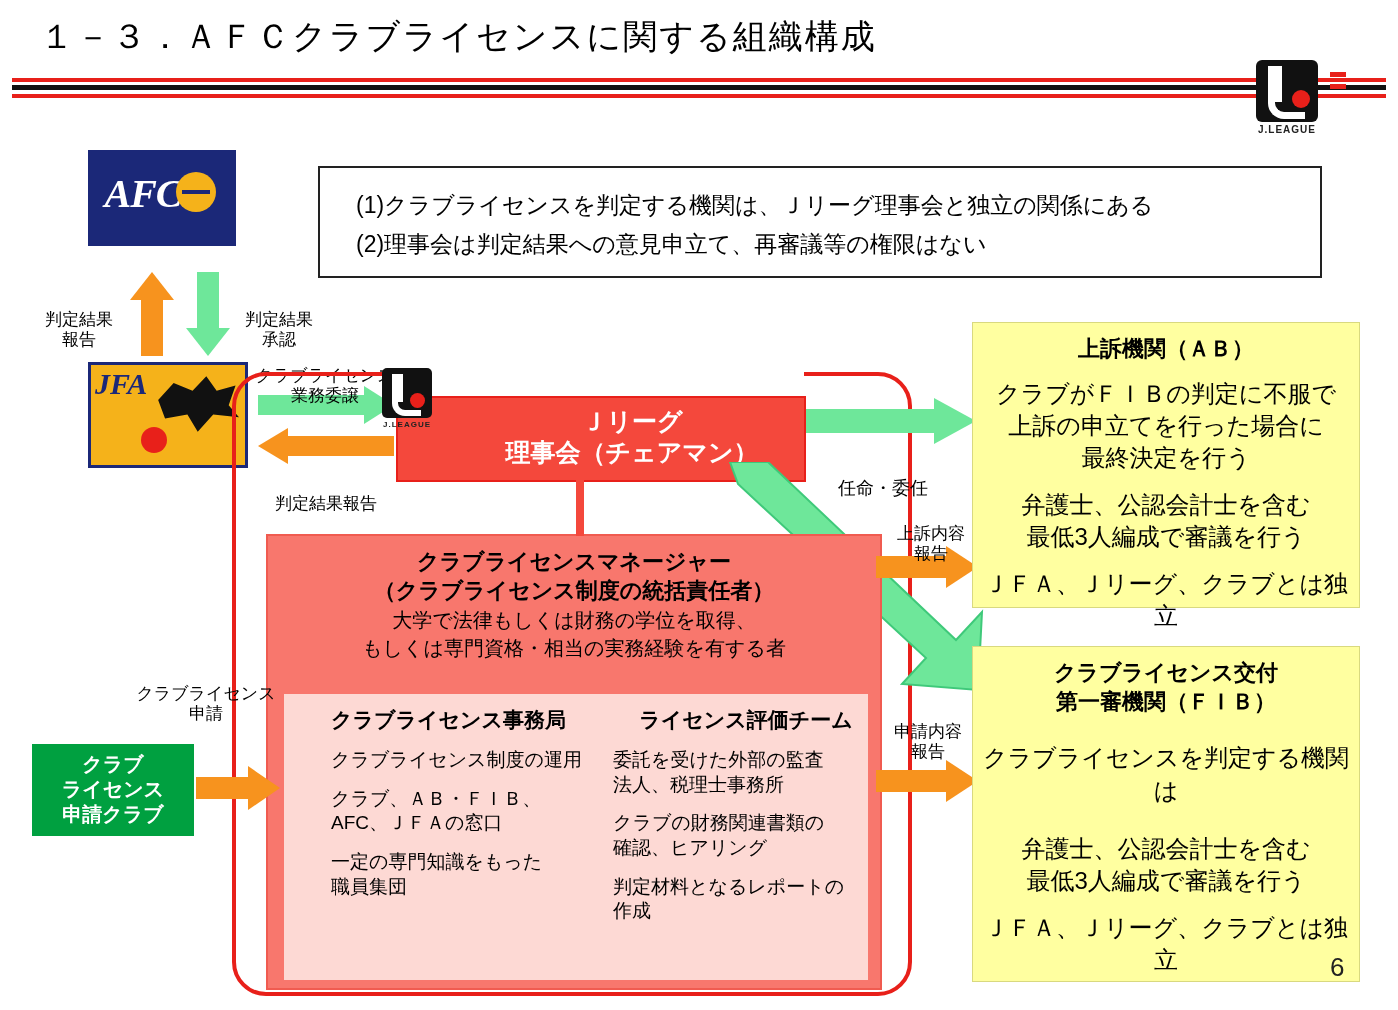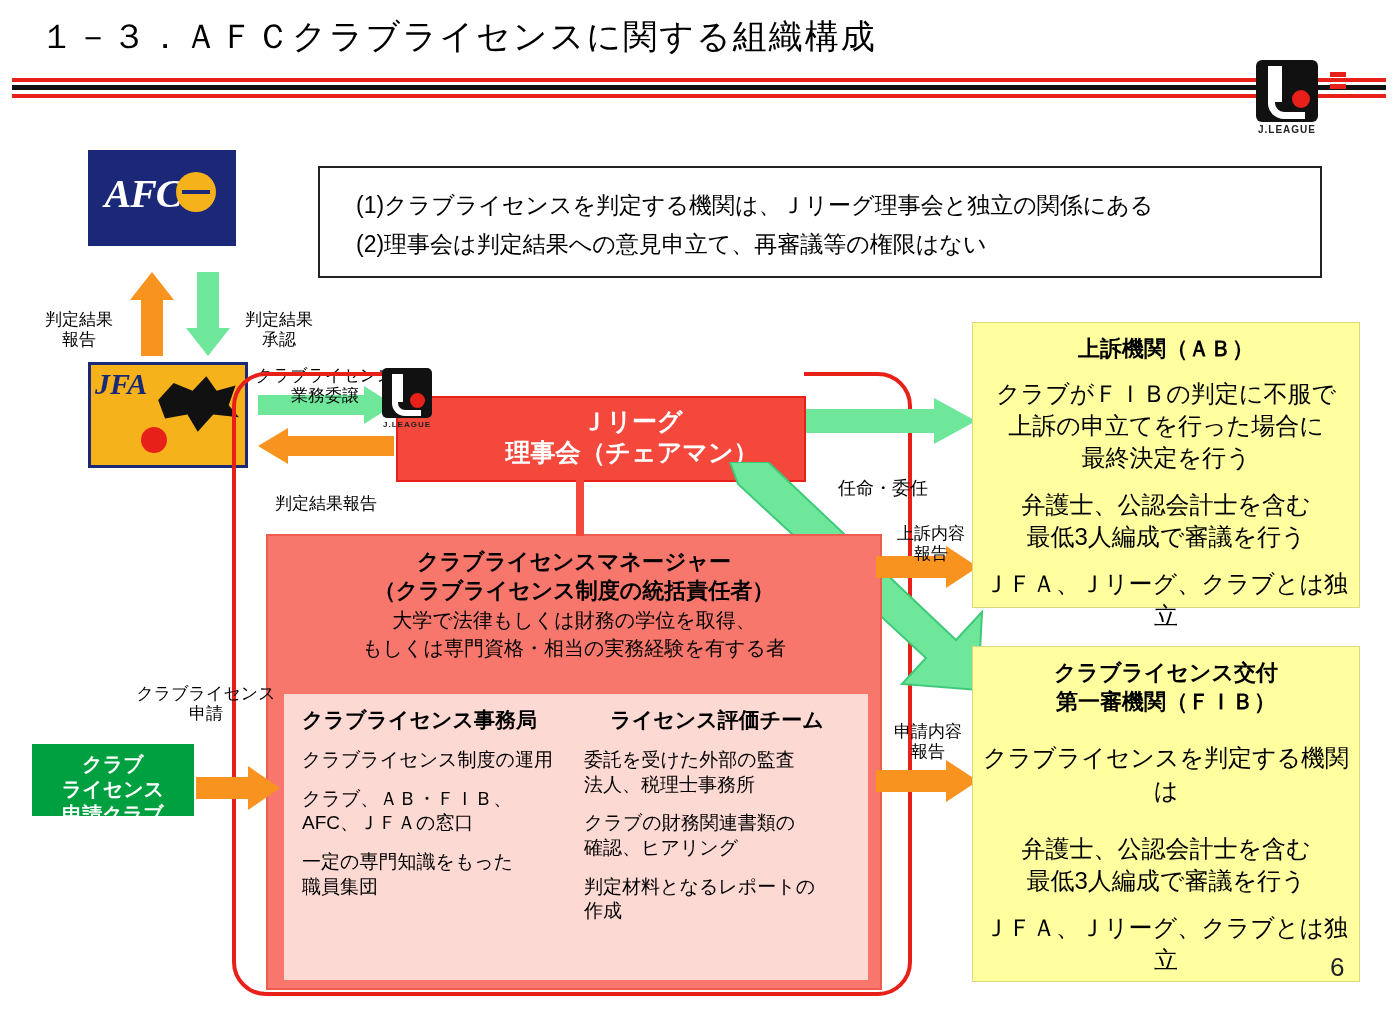--- a/index.html
+++ b/index.html
@@ -70,33 +70,33 @@
   #riji-logo .jcurve{position:absolute;left:16px;top:28px;width:23px;height:14px;border:6px solid #fff;border-top:none;border-right:none;border-bottom-left-radius:13px;}
   #riji-logo .dot{position:absolute;left:34px;top:25px;width:15px;height:15px;border-radius:50%;background:#e8201a;}
   #riji-logo .word{position:absolute;left:0;top:52px;width:62px;text-align:center;font-size:8px;letter-spacing:1px;font-weight:bold;color:#222;}
 
   
   #mgr{left:266px;top:534px;width:612px;height:452px;background:#f8776d;border:2px solid #f05b50;}
   #mgr .head{padding-top:12px;text-align:center;font-size:22px;font-weight:bold;line-height:1.3;}
   #mgr .sub{text-align:center;font-size:20px;line-height:1.3;margin-top:2px;}
 
   #inner{position:absolute;left:16px;top:158px;width:580px;height:282px;background:#fdd9d4;border:2px solid #fdd9d4;}
-  .col{position:absolute;top:10px;width:266px;}
+  .col{position:absolute;top:10px;width:266px;margin-left:29px;}
   .col h4{margin:0;font-size:21px;font-weight:bold;}
   .col p{margin:14px 0 0 0;font-size:19px;line-height:1.3;}
   #col-left{left:16px;}
   #col-right{left:298px;}
   #col-right h4{text-align:center;}
 
   
   #redline{left:232px;top:372px;width:680px;height:624px;border:4px solid #e8201a;border-radius:34px;box-sizing:border-box;background:transparent;}
   #redline-cut{left:396px;top:368px;width:408px;height:12px;background:#fff;}
 
   
-  #club{left:32px;top:744px;width:162px;height:72px;background:#00a040;}
+  #club{left:32px;top:744px;width:162px;height:92px;background:#00a040;}
   #club .t{color:#fff;font-weight:bold;font-size:20px;text-align:center;line-height:1.25;padding-top:8px;}
 
   
   .ybox{position:absolute;background:#ffffa0;border:1px solid #d9d97f;}
   .ybox .h{text-align:center;font-weight:bold;font-size:22px;line-height:1.3;padding-top:12px;font-family:Liberation Serif, serif;}
   .ybox p{margin:14px 0 0 0;text-align:center;font-size:24px;line-height:1.35;}
   #yb1{left:972px;top:322px;width:386px;height:284px;}
   #yb2{left:972px;top:646px;width:386px;height:334px;}
 
   #pageno{left:1330px;top:952px;font-size:26px;color:#222;}

